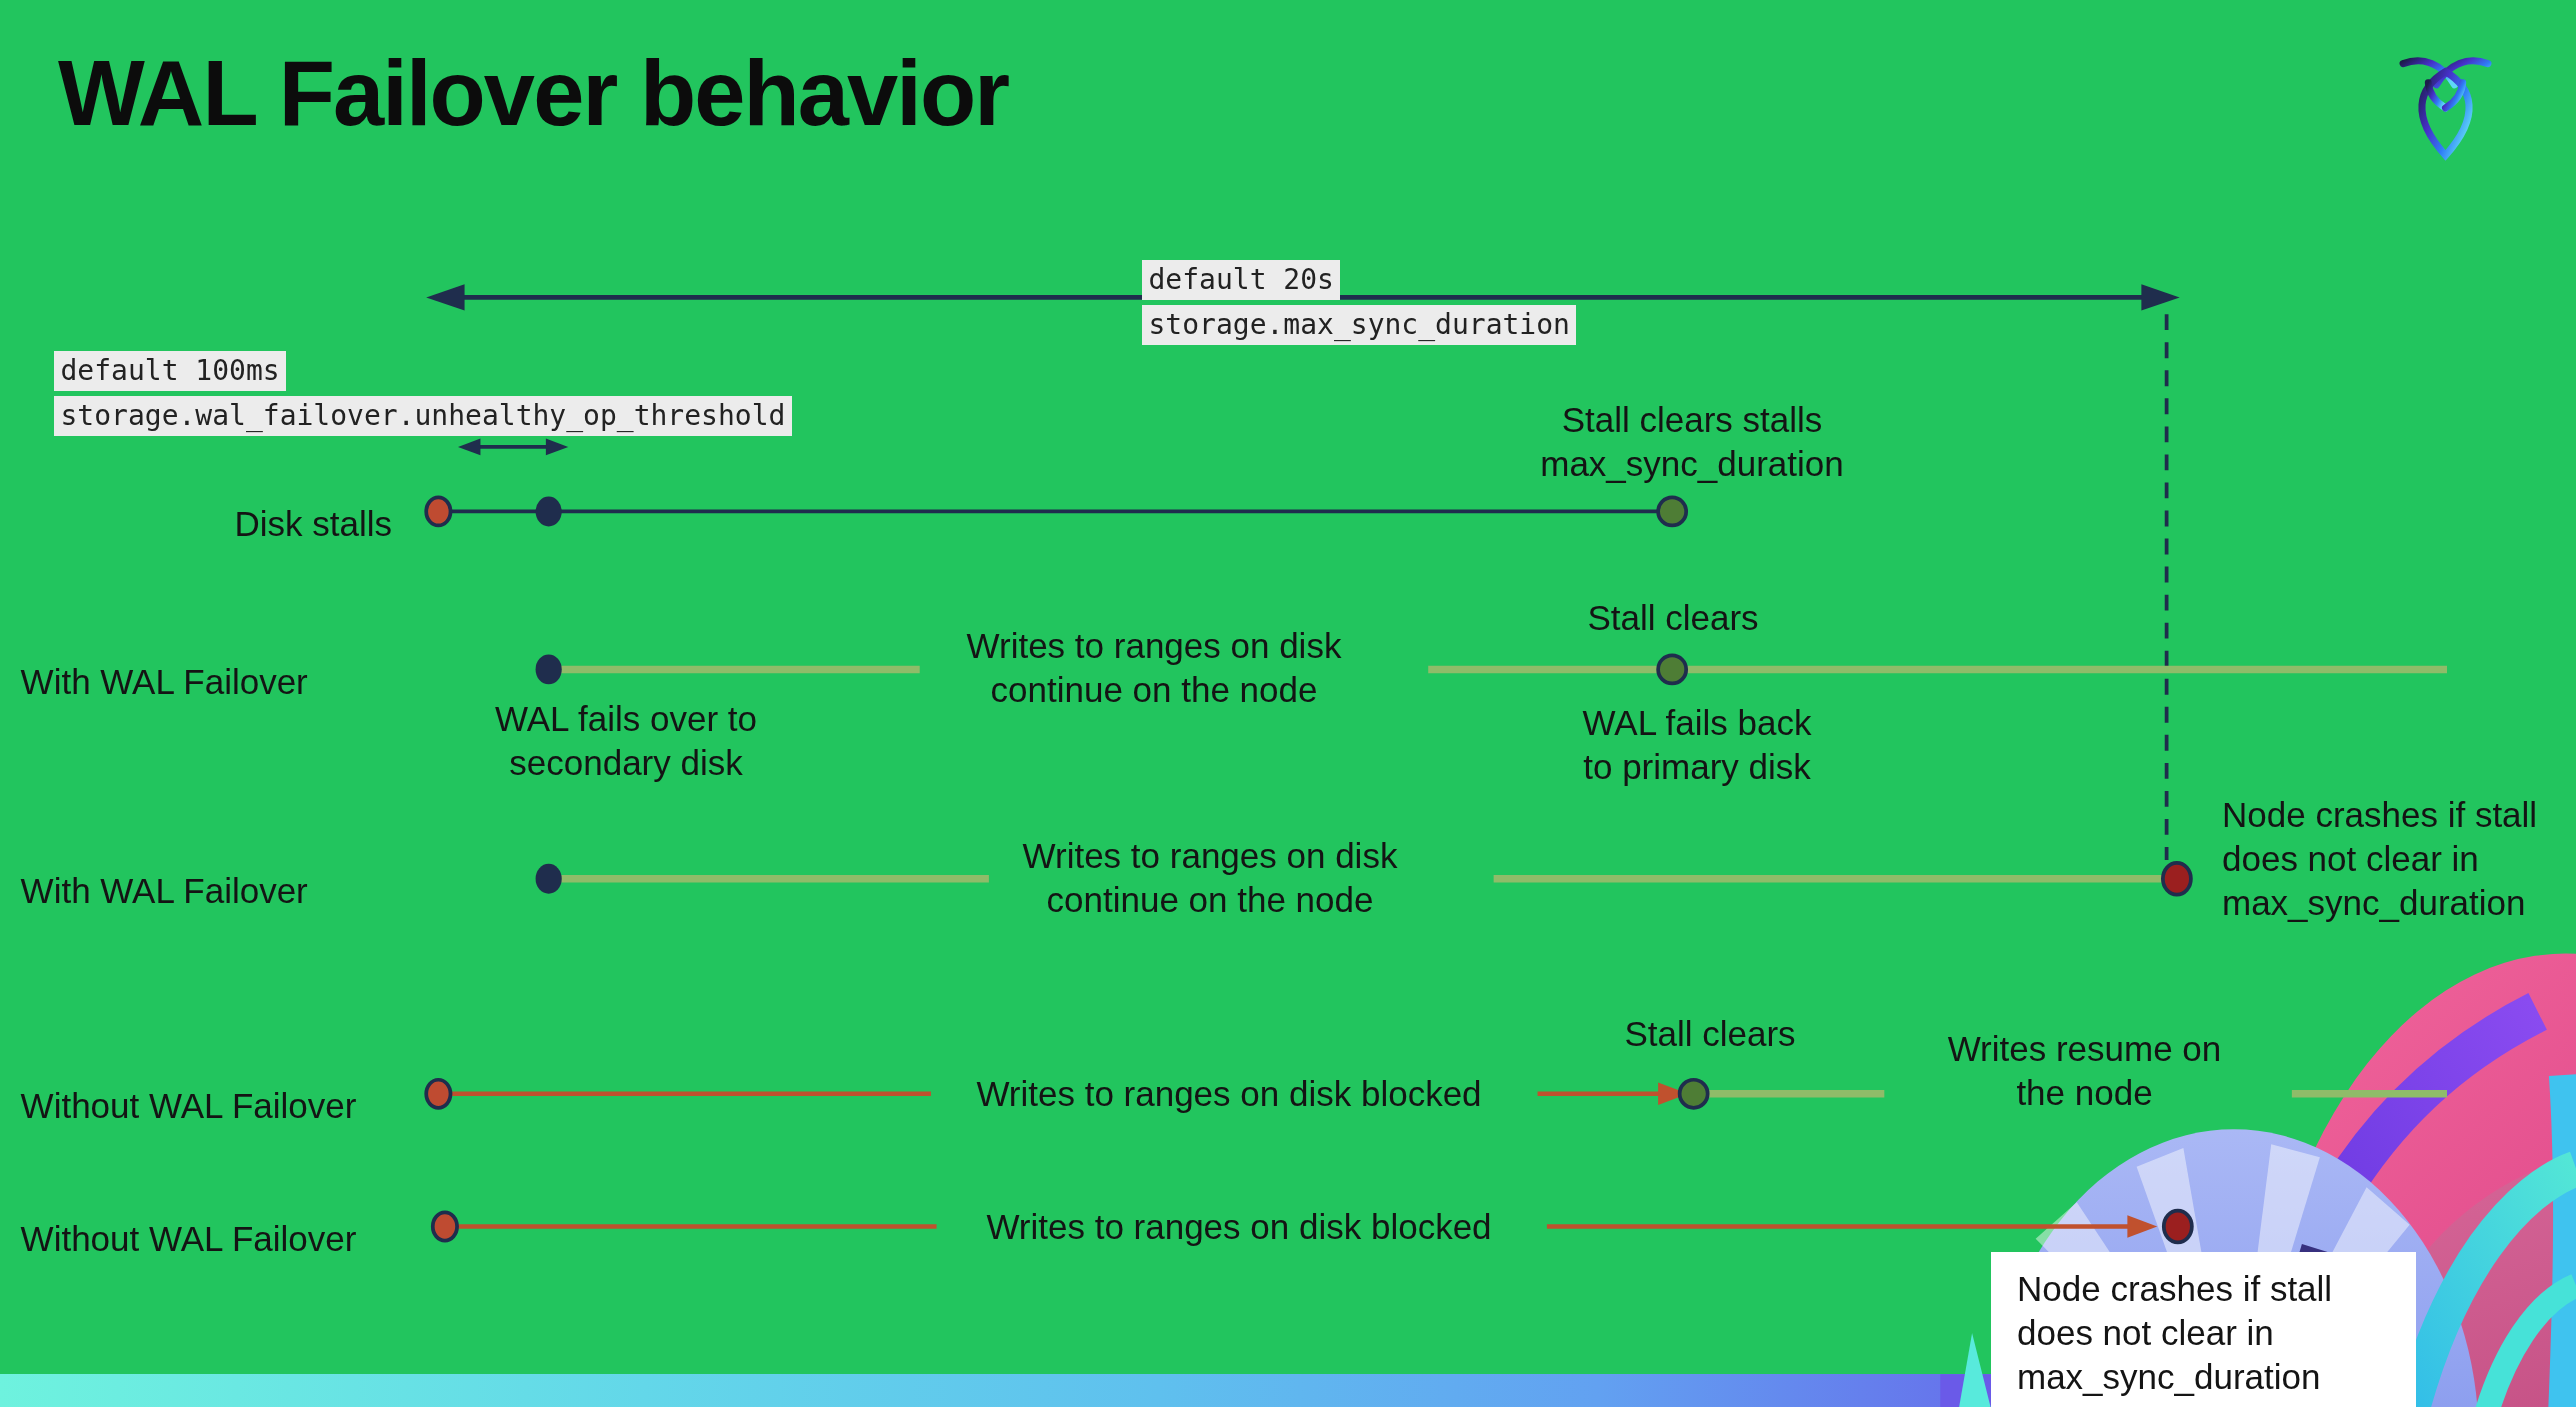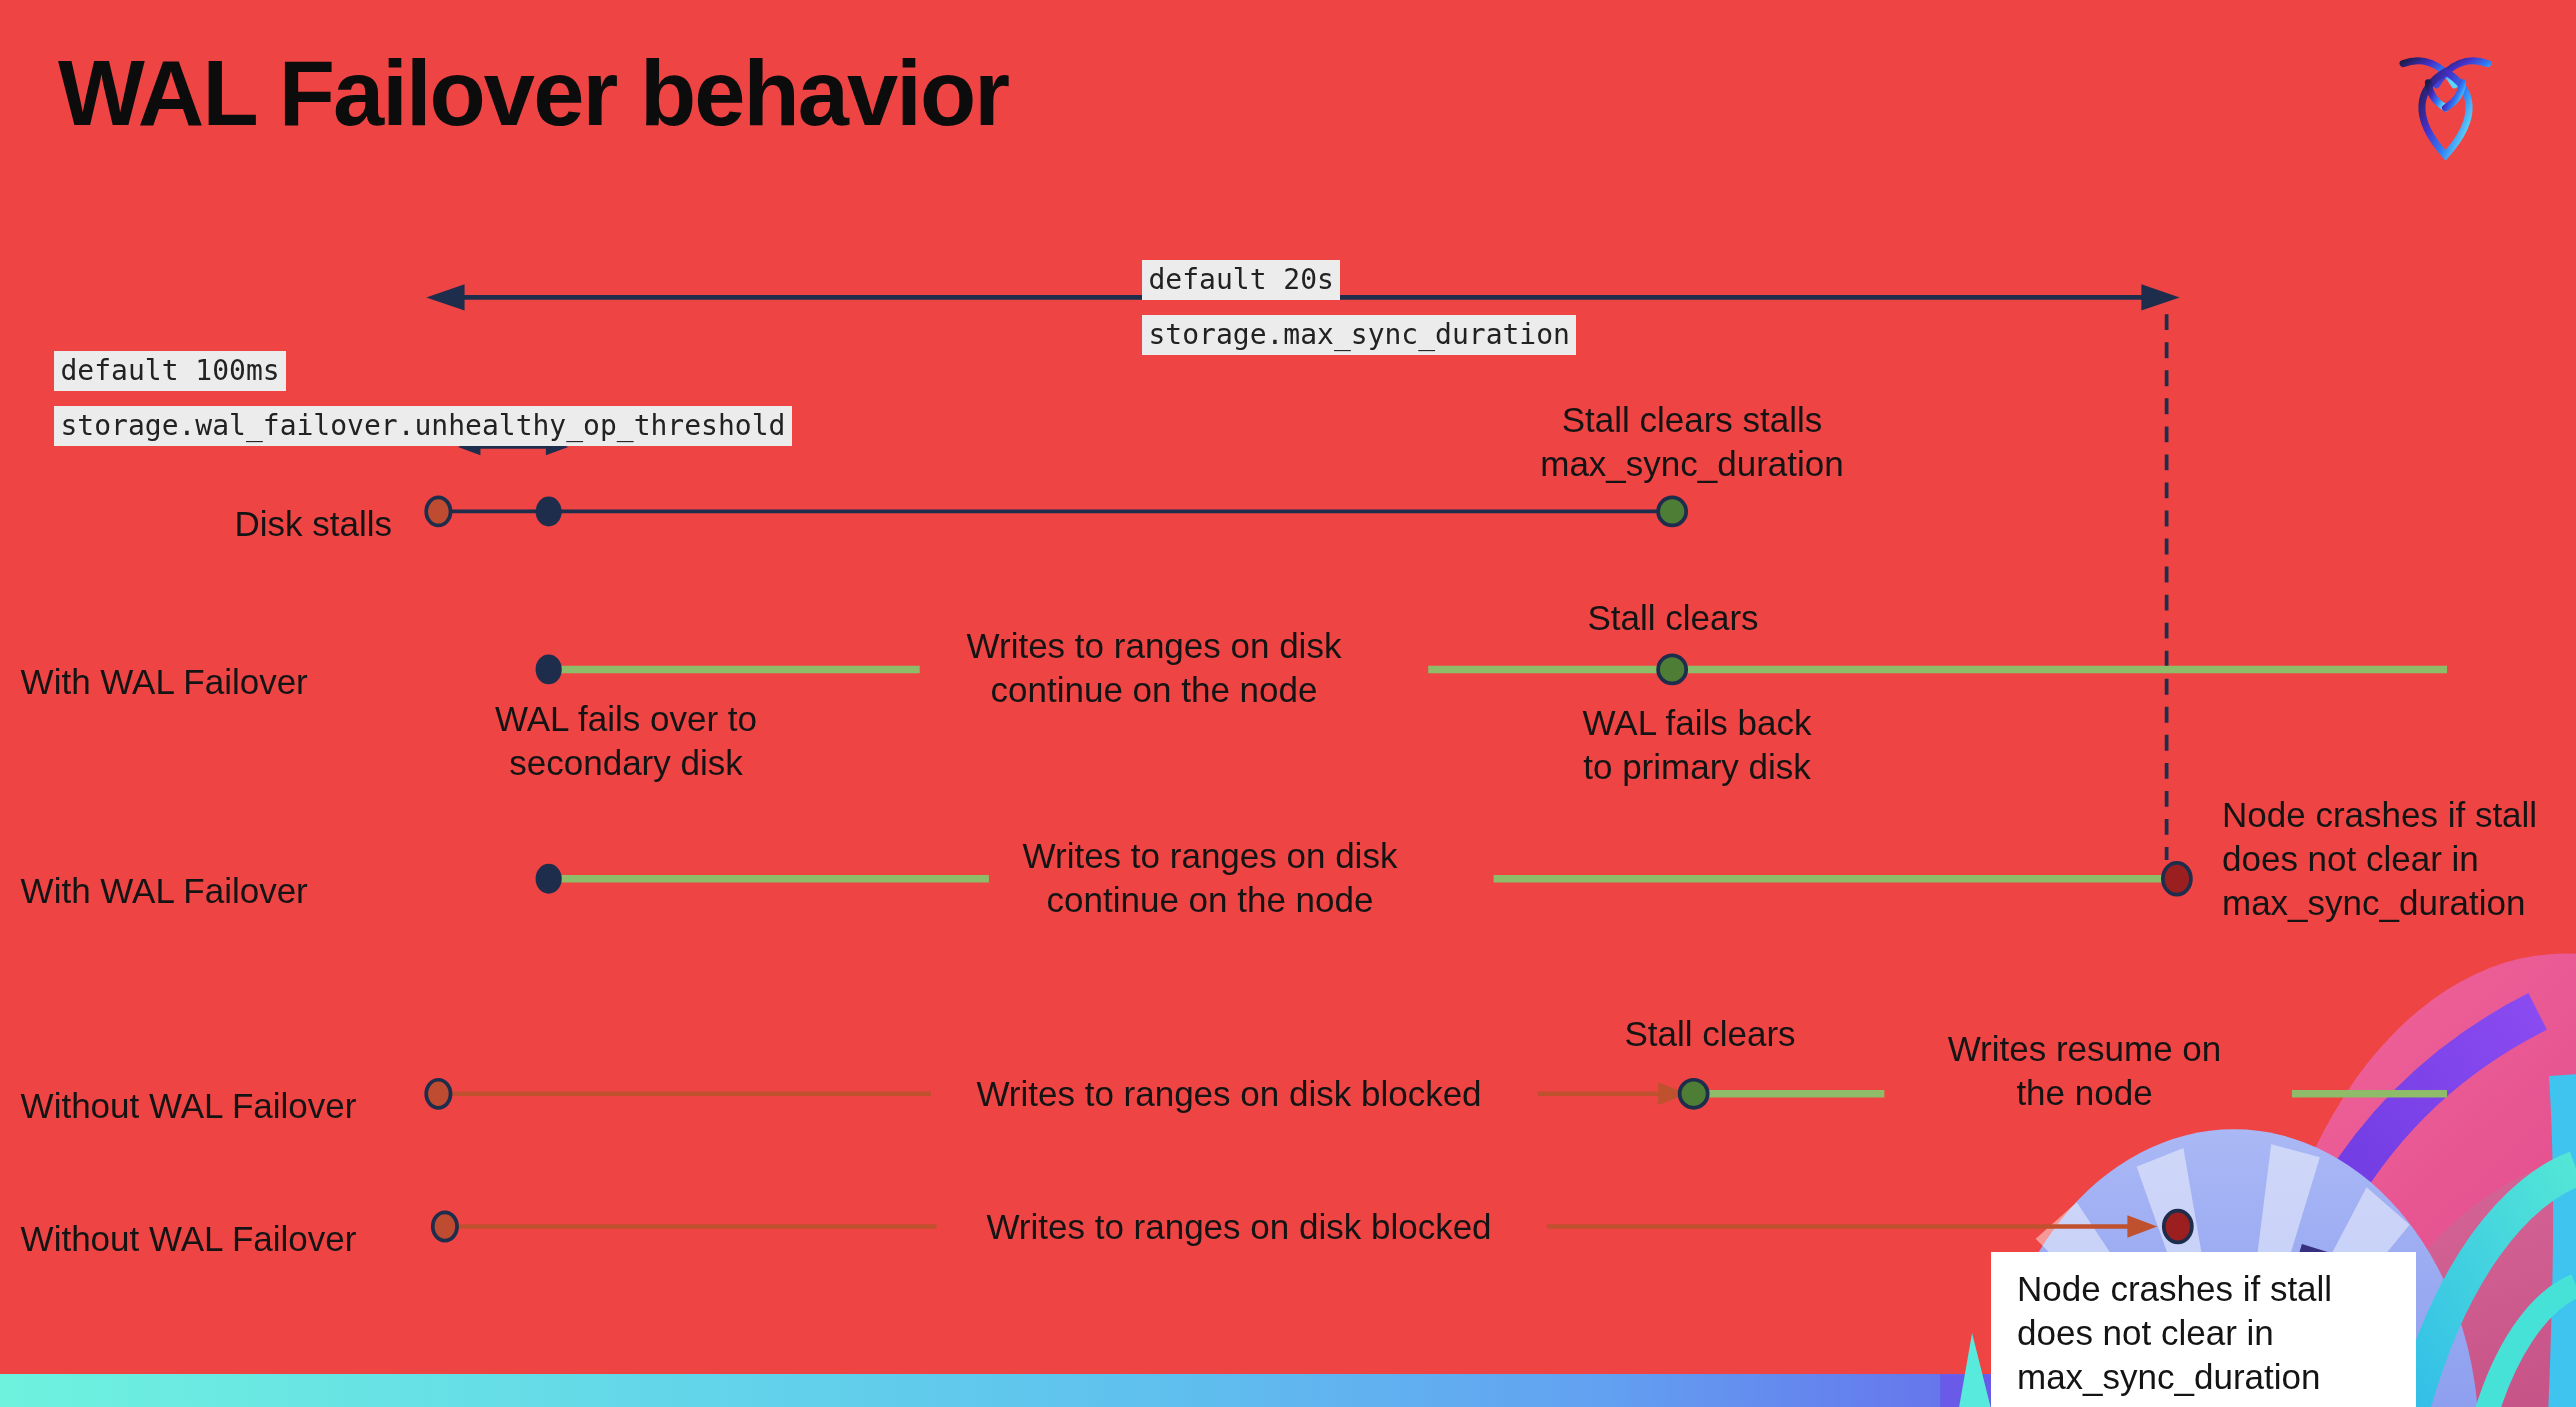--- a/index.html
+++ b/index.html
@@ -1,37 +1,37 @@
 <!DOCTYPE html>
 <html style="font-size:15px"><head>
 <meta charset="utf-8">
 <style>
   html,body{margin:0;padding:0;background:#ffffff;}
   .canvas{
     position:relative; width:2576px; height:1408px; overflow:hidden;
-    background:#ef4444; font-family:"Liberation Sans", sans-serif; color:#111;
+    background:#22c55e; font-family:"Liberation Sans", sans-serif; color:#111;
   }
   .abs{position:absolute;}
   .title{
     font-size:92px; font-weight:800; letter-spacing:-1.9px; color:#0c0c0c;
     line-height:1.15; white-space:nowrap;
   }
   .rowlabel{
     font-size:35px; line-height:43px; color:#141414; white-space:nowrap;margin-top:12px;
   }
   .note{
     font-size:35px; line-height:44px; color:#141414;
     white-space:pre-line;
   }
   .center{text-align:center;}
   .right{text-align:right;}
   .mono-block span{
     display:table; font-family:"DejaVu Sans Mono", monospace;
     font-size:28px; line-height:37px; color:#222; background:#ececec;
-    padding:0.9px 6.5px 1.9px 6.5px; margin-bottom:15px; white-space:pre;
+    padding:0.9px 6.5px 1.9px 6.5px; margin-bottom:5px; white-space:pre;
   }
   .whitebox{
     background:#ffffff; width:425px; height:159px;
   }
   .bottombar{
     left:0; top:1374px; width:2576px; height:34px;
     background:linear-gradient(90deg,#6ef2de 0%,#63d7e9 25%,#5fc0ee 45%,#62a1f1 62%,#6767ea 80%,#7a4fe0 100%);
   }
   svg{display:block;}
   .overlay{pointer-events:none;}

